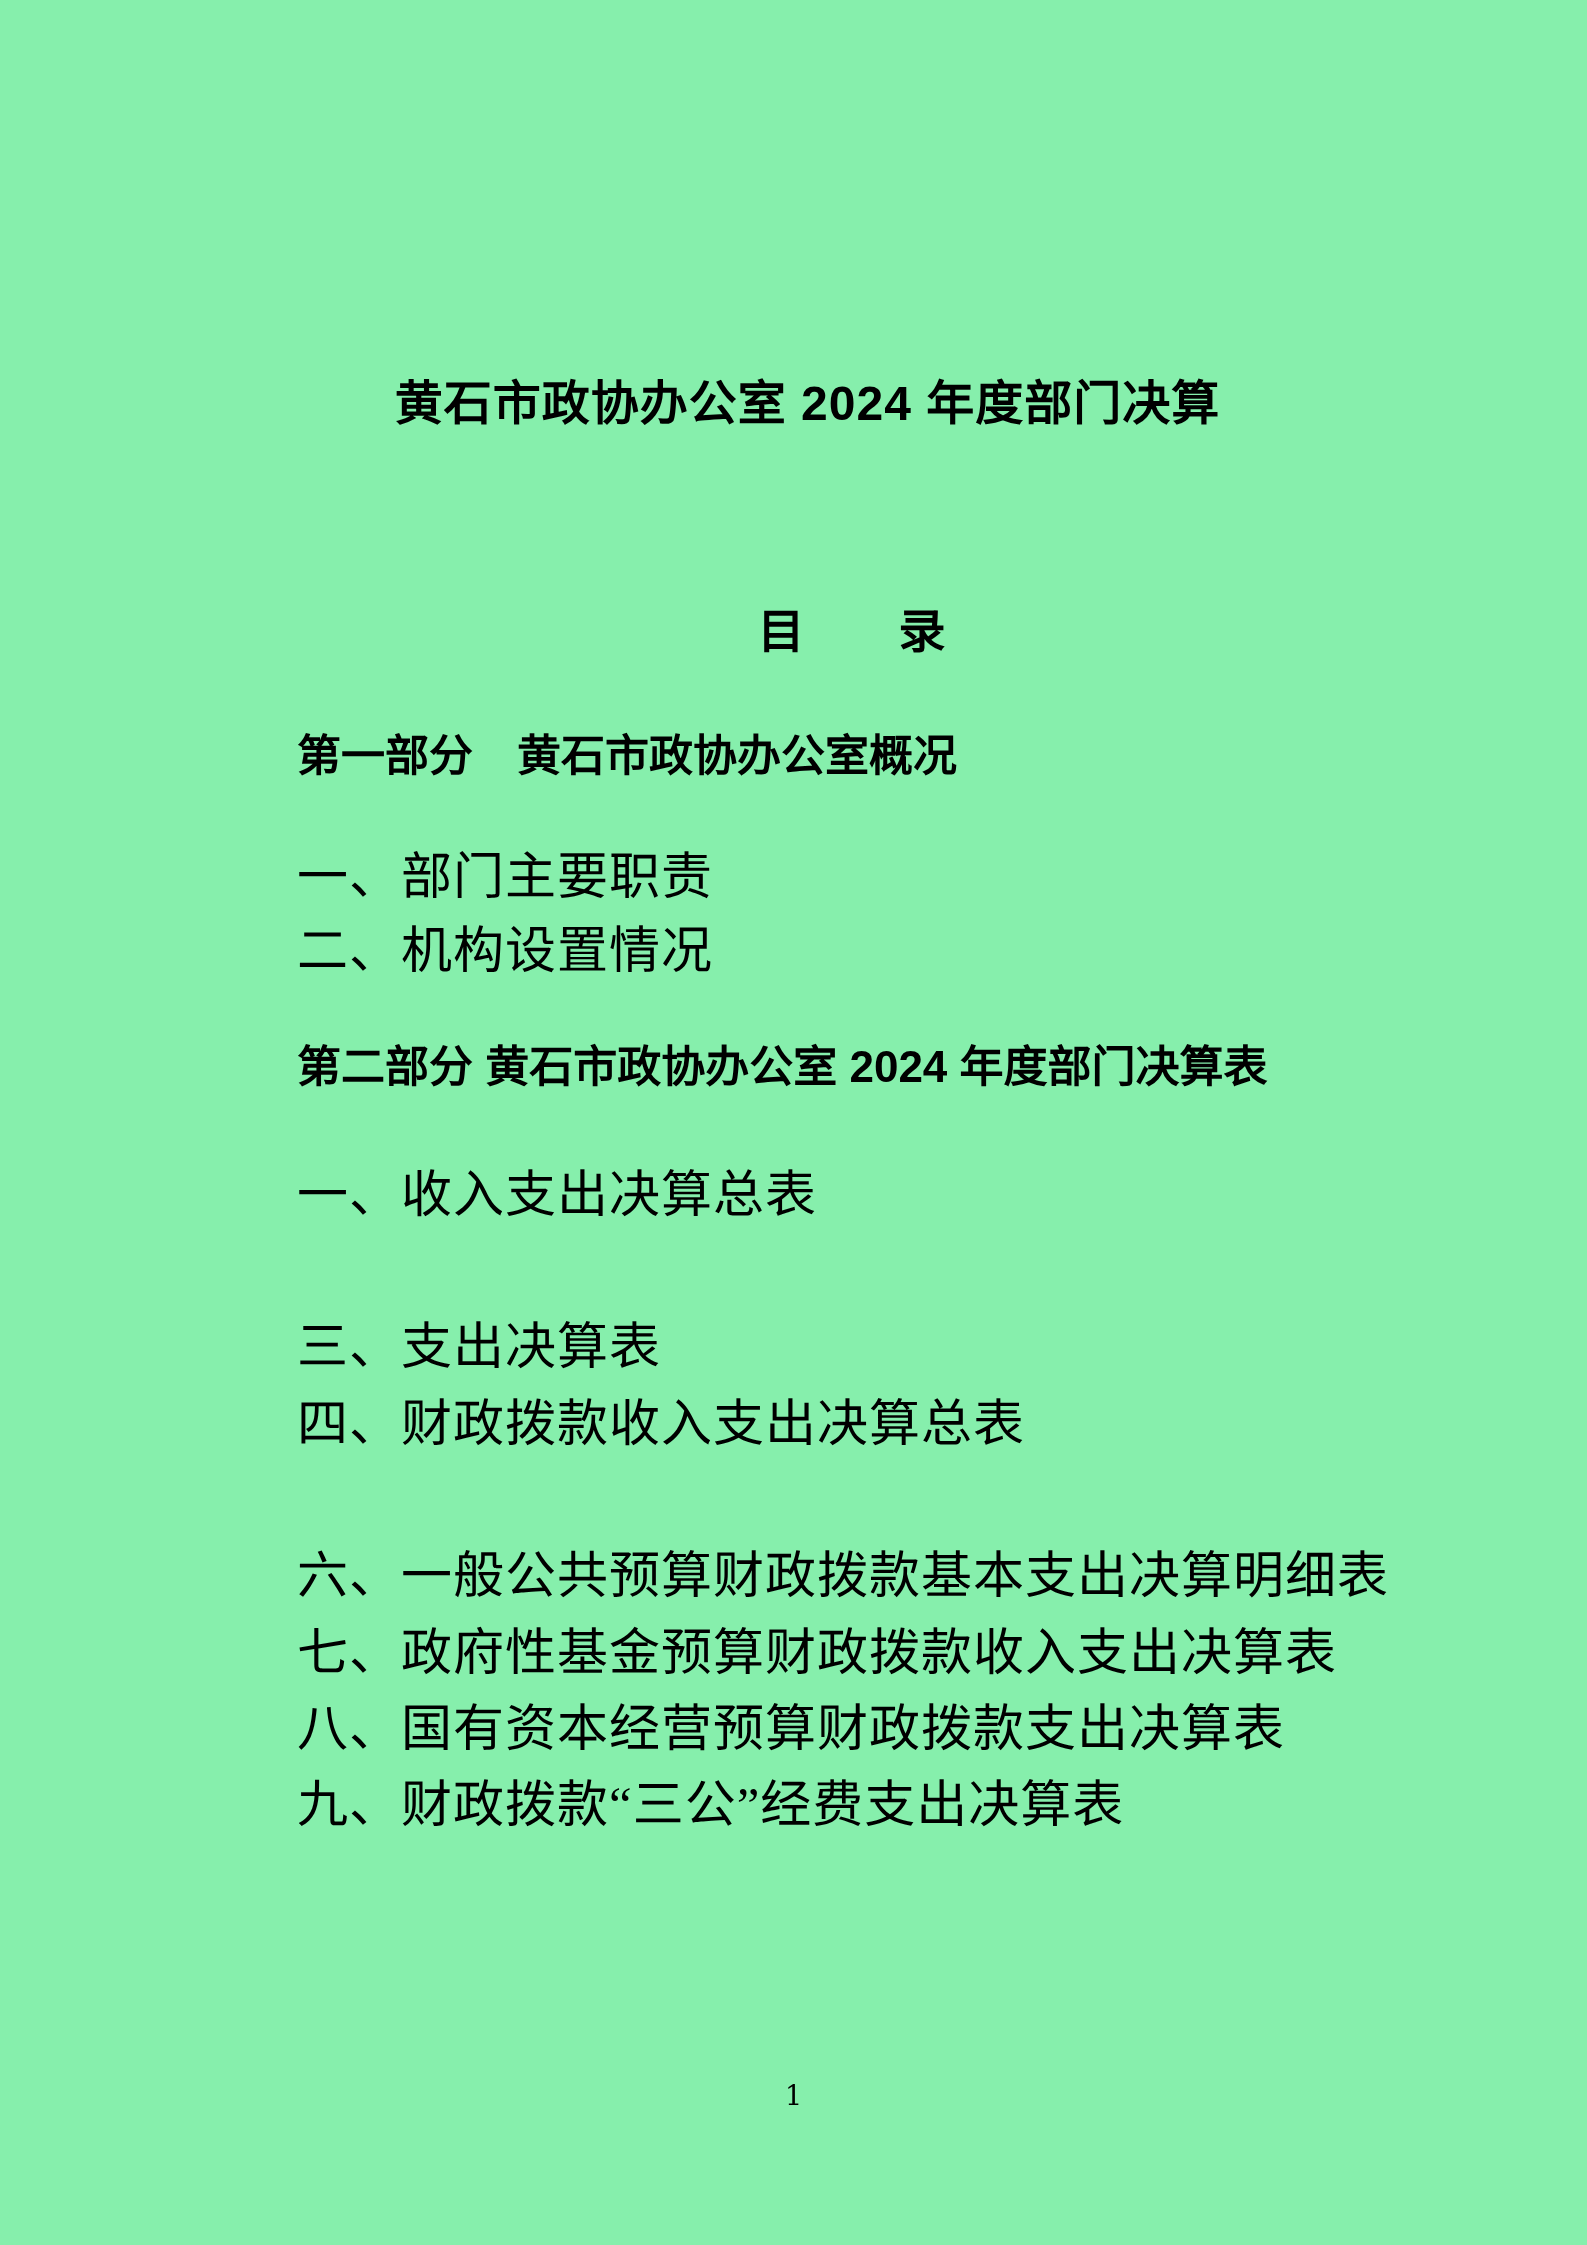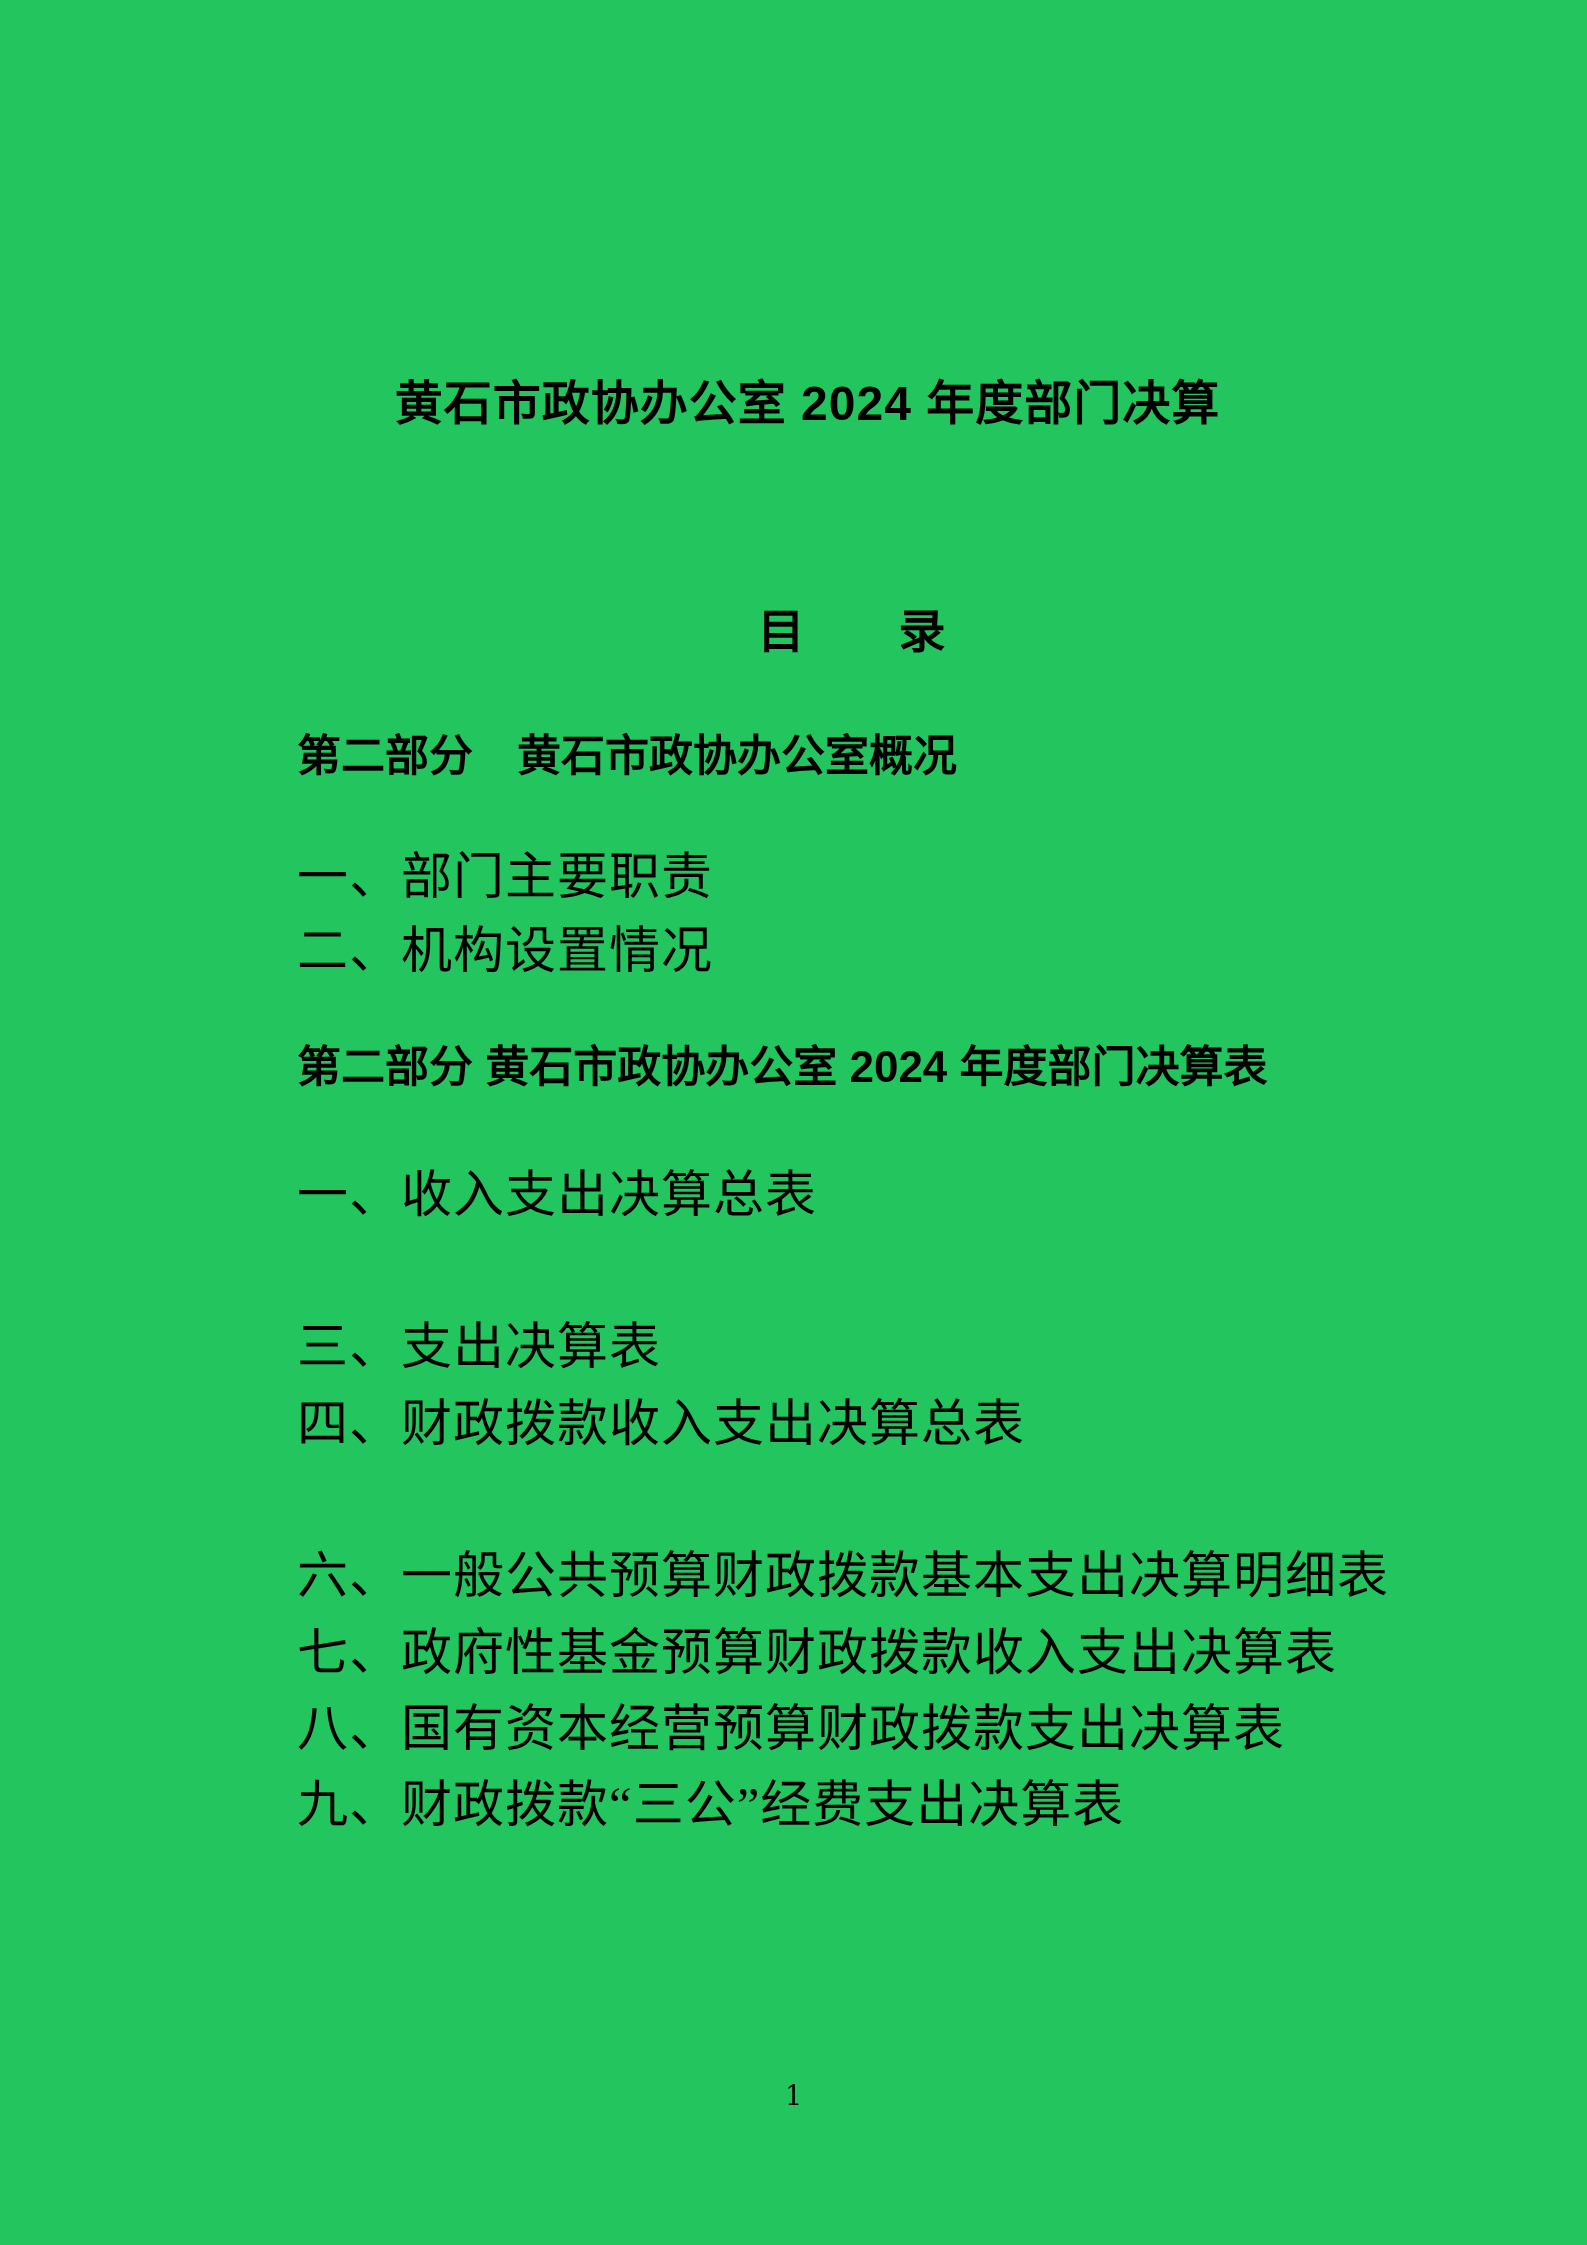--- a/index.html
+++ b/index.html
@@ -5,21 +5,21 @@
   html, body {
     margin: 0;
     padding: 0;
     background: #e8e8e8;
   }
   .page {
     position: relative;
     width: 1587px;
     height: 2245px;
     margin: 0 auto;
-    background: #22c55e;
+    background: #86efac;
     color: #000000;
     overflow: hidden;
     font-family: "Liberation Serif", serif;
   }
   .line {
     position: absolute;
     white-space: nowrap;
     line-height: 1.15;
   }
   .doc-title {
@@ -64,21 +64,21 @@
 </style>
 </head>
 <body>
 
 <div class="page">
 
   <div class="line doc-title" style="top:376px">黄石市政协办公室 2024 年度部门决算</div>
 
   <div class="line toc-heading" style="top:605px">目　　录</div>
 
-  <div class="line part-heading" style="top:731px">第二部分　黄石市政协办公室概况</div>
+  <div class="line part-heading" style="top:731px">第一部分　黄石市政协办公室概况</div>
 
   <div class="line toc-item" style="top:848px">一、部门主要职责</div>
 
   <div class="line toc-item" style="top:922px">二、机构设置情况</div>
 
   <div class="line part-heading" style="top:1042px">第二部分 黄石市政协办公室 2024 年度部门决算表</div>
 
   <div class="line toc-item" style="top:1166px">一、收入支出决算总表</div>
 
 

